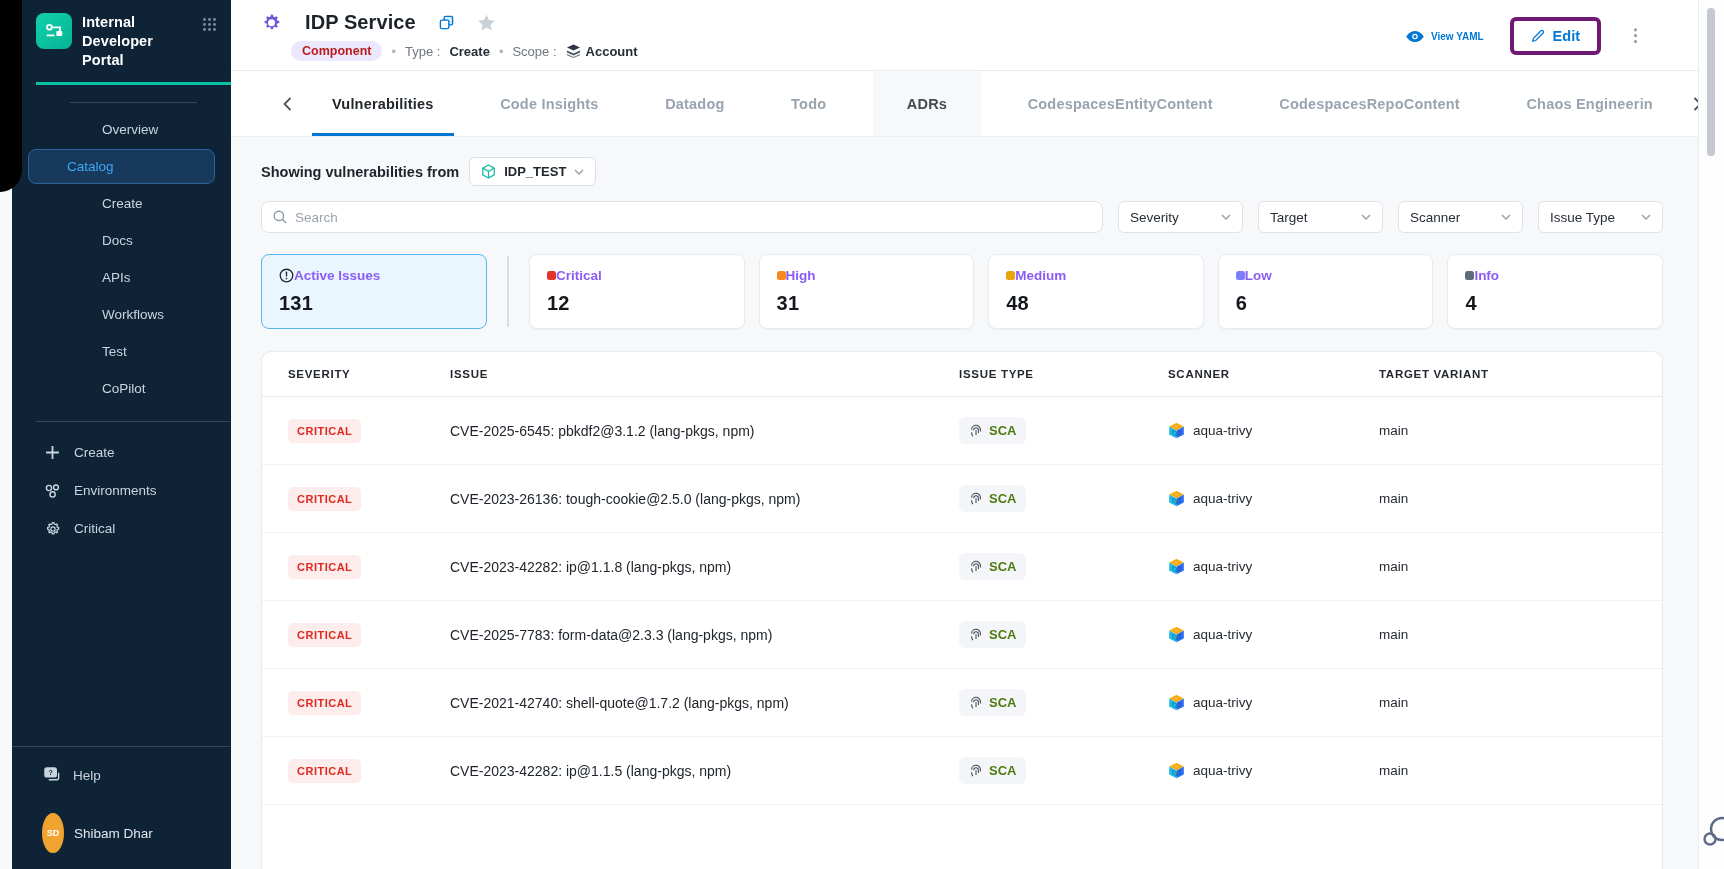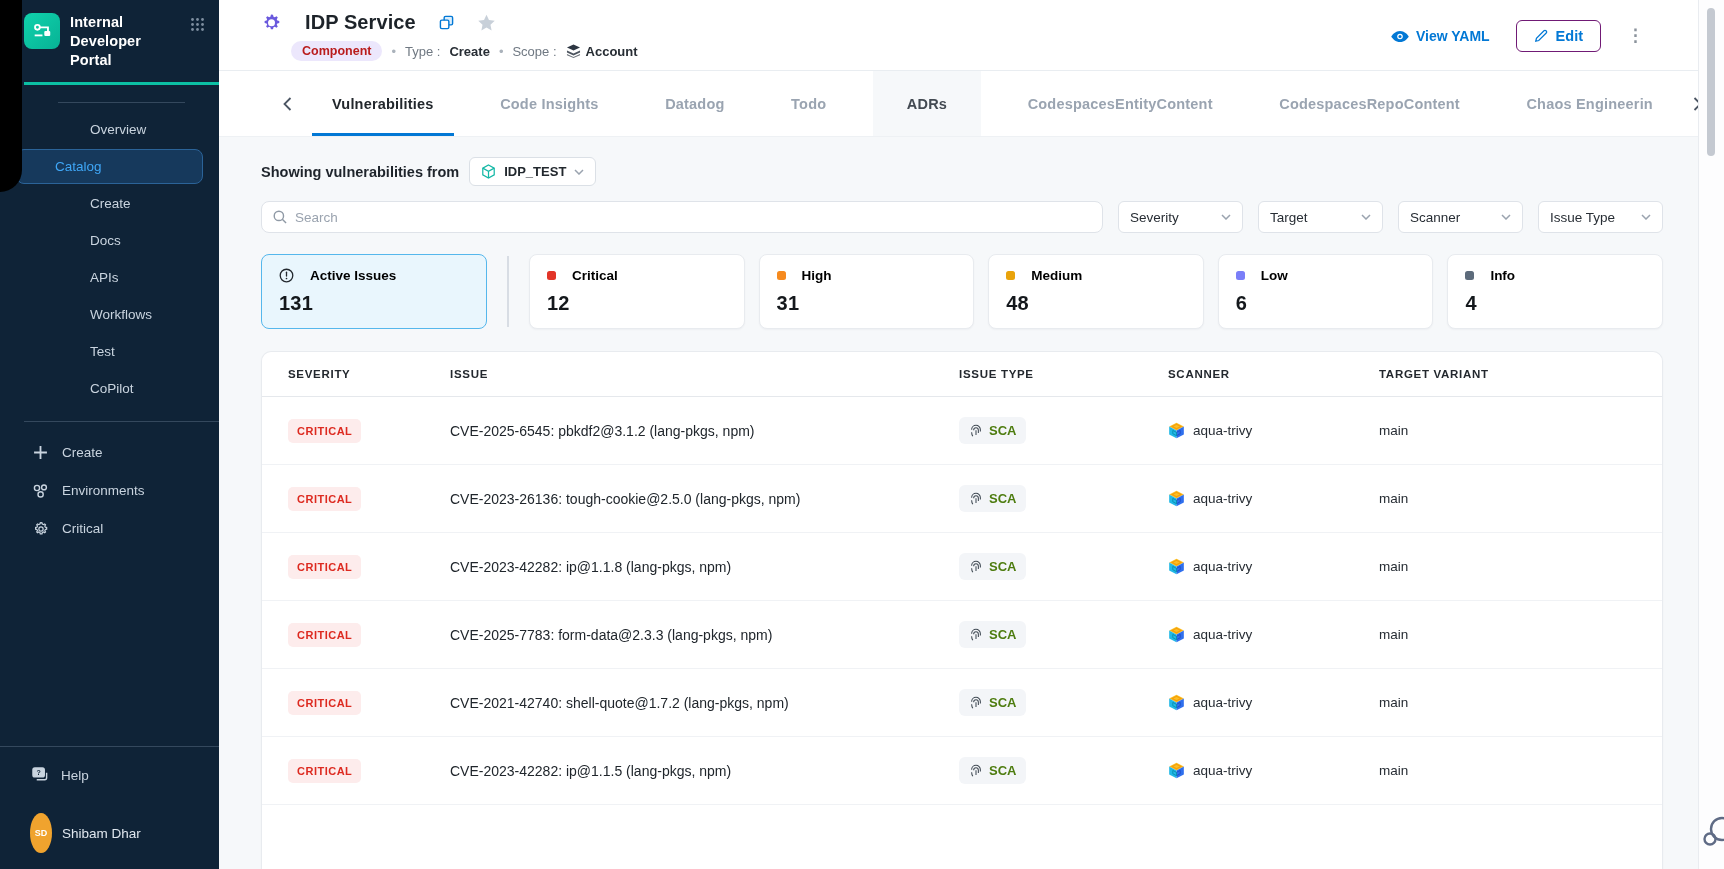--- a/index.html
+++ b/index.html
@@ -1,20 +1,20 @@
 <!DOCTYPE html>
 <html><head>
 <meta charset="utf-8">
 <style>
   * { margin:0; padding:0; box-sizing:border-box; }
   html,body { width:1724px; height:869px; overflow:hidden; }
   body { font-family:"Liberation Sans", sans-serif; background:#f6f8fa; position:relative; color:#20262c; }
 
   
-  .sidebar { position:absolute; left:0; top:0; bottom:0; width:219px; background:#0f2337; display:flex; flex-direction:column; z-index:2; }
+  .sidebar { position:absolute; left:12px; top:0; bottom:0; width:219px; background:#0f2337; display:flex; flex-direction:column; z-index:2; }
   .corner-black { position:absolute; left:0; top:0; width:22px; height:192px; background:#000; border-bottom-right-radius:26px; z-index:3; }
   .logo-row { display:flex; align-items:flex-start; gap:10px; padding:13px 14px 0 24px; }
   .logo-box { width:36px; height:36px; border-radius:8px; background:linear-gradient(135deg,#10d2ac,#07b295); display:flex; align-items:center; justify-content:center; flex:0 0 auto; }
   .logo-title { color:#fff; font-size:14.5px; font-weight:700; line-height:1.3; letter-spacing:.1px; }
   .grid-icon { margin-left:auto; margin-top:4px; }
   .teal-line { height:3px; background:#0cc0a4; margin:12px 0 0 24px; }
   .nav-divider { height:1px; background:#34485d; margin:17px 34px 0 58px; }
   .side-nav { margin-top:8px; }
   .nav-item { height:37px; display:flex; align-items:center; padding-left:90px; font-size:13.5px; color:#c9d4df; cursor:pointer; }
   .nav-item.active { margin:1px 16px; height:35px; padding-left:38px; background:#16395c; border:1px solid #2b6398; border-radius:8px; color:#3fa7f7; }
@@ -33,22 +33,22 @@
 
   .page-header { background:#fff; border-bottom:1px solid #e9edf1; padding:11px 80px 9px 42px; display:flex; justify-content:space-between; }
   .title-row { display:flex; align-items:center; gap:23px; }
   .page-title { font-size:20px; font-weight:700; color:#1d2329; letter-spacing:.1px; }
   .meta-row { display:flex; align-items:center; gap:9px; margin:7px 0 0 30px; font-size:13px; color:#6f7882; }
   .entity-pill { background:#ece7fc; color:#b91c1c; font-size:12.5px; font-weight:600; padding:3px 11px; border-radius:10px; }
   .meta-dot { color:#aab2bb; font-size:13px; }
   .meta-strong { color:#272d34; font-weight:700; }
   .scope-wrap { display:flex; align-items:center; gap:5px; }
   .header-actions { display:flex; align-items:center; gap:26px; }
-  .view-yaml { display:flex; align-items:center; gap:7px; color:#0278d5; font-weight:700; font-size:14px; cursor:pointer; }
-  .edit-btn { display:flex; align-items:center; gap:8px; color:#0278d5; font-weight:700; font-size:14.5px; border:1px solid #701a75; border-radius:6px; background:#fff; padding:7px 17px; cursor:pointer; }
+  .view-yaml { display:flex; align-items:center; gap:7px; color:#0278d5; font-weight:700; font-size:10px; cursor:pointer; }
+  .edit-btn { display:flex; align-items:center; gap:8px; color:#0278d5; font-weight:700; font-size:14.5px; border:4px solid #701a75; border-radius:6px; background:#fff; padding:7px 17px; cursor:pointer; }
   .kebab { color:#8b939c; font-size:17px; font-weight:700; letter-spacing:0; cursor:pointer; line-height:.6; }
 
   .tab-strip { background:#fff; height:66px; display:flex; align-items:stretch; padding:0 14px 0 56px; border-bottom:1px solid #eef1f4; }
   .tab-chevron { display:flex; align-items:center; padding:0 8px; cursor:pointer; }
   .tabs { flex:1; display:flex; justify-content:space-between; margin:0 12px; }
   .tab { display:flex; align-items:center; padding:0 20px; font-size:14.5px; font-weight:700; color:#9aa4b1; letter-spacing:.2px; cursor:pointer; white-space:nowrap; }
   .tab.active { color:#22272c; border-bottom:3px solid #0278d5; padding-top:3px; }
   .tab.tinted { background:#f6f8fa; color:#434a52; padding:0 34px; }
 
   .content { flex:1; padding:20px 61px 0 42px; display:flex; flex-direction:column; }
@@ -60,21 +60,21 @@
   .filter-row { display:flex; gap:15px; margin-bottom:21px; }
   .search-box { flex:1; height:32px; background:#fff; border:1px solid #dfe3e9; border-radius:8px; display:flex; align-items:center; gap:8px; padding:0 11px; }
   .search-box input { border:none; outline:none; flex:1; font-size:13.5px; font-family:"Liberation Sans",sans-serif; color:#30363c; background:transparent; }
   .search-box input::placeholder { color:#9aa3af; }
   .filter-select { width:125px; height:32px; background:#fff; border:1px solid #dfe3e9; border-radius:6px; display:flex; align-items:center; justify-content:space-between; padding:0 11px; font-size:13.5px; font-weight:500; color:#272d34; cursor:pointer; }
 
   .stats-row { display:flex; gap:14px; margin-bottom:22px; }
   .stat-card { border-radius:8px; padding:13px 17px; }
   .stat-active { width:226px; background:#e9f6fd; border:1px solid #55b7ec; }
   .stat-sev { flex:1; background:#fff; border:1px solid #e8ebef; box-shadow:0 1px 2px rgba(20,30,40,.04); }
-  .stat-label { display:flex; align-items:center; gap:16px; font-size:13.5px; font-weight:600; color:#000000; }
+  .stat-label { display:flex; align-items:center; gap:0; font-size:13.5px; font-weight:600; color:#8b5cf6; }
   .stat-count { font-size:20px; font-weight:700; color:#14181c; margin-top:9px; letter-spacing:.2px; }
   .sev-dot { width:9px; height:9px; border-radius:2.5px; flex:0 0 auto; }
   .stats-divider { width:2px; background:#d8dde4; margin:2px 6px; }
 
   .table-card { background:#fff; border:1px solid #e8ebef; border-bottom:none; border-radius:10px 10px 0 0; flex:1; overflow:hidden; box-shadow:0 1px 2px rgba(20,30,40,.04); }
   .t-grid { display:grid; grid-template-columns:162px 509px 209px 211px 1fr; align-items:center; padding:0 26px; }
   .t-head { height:45px; border-bottom:1px solid #e5e8ec; font-size:11.5px; font-weight:700; letter-spacing:.7px; color:#23282e; }
   .t-row { height:68px; border-bottom:1px solid #f0f2f5; background:#fff; cursor:pointer; }
   .crit-badge { display:inline-block; background:#fdecec; color:#dd2a20; font-size:11px; font-weight:700; letter-spacing:.5px; padding:6px 9px; border-radius:5px; }
   .issue-text { font-size:14px; color:#20262c; }

